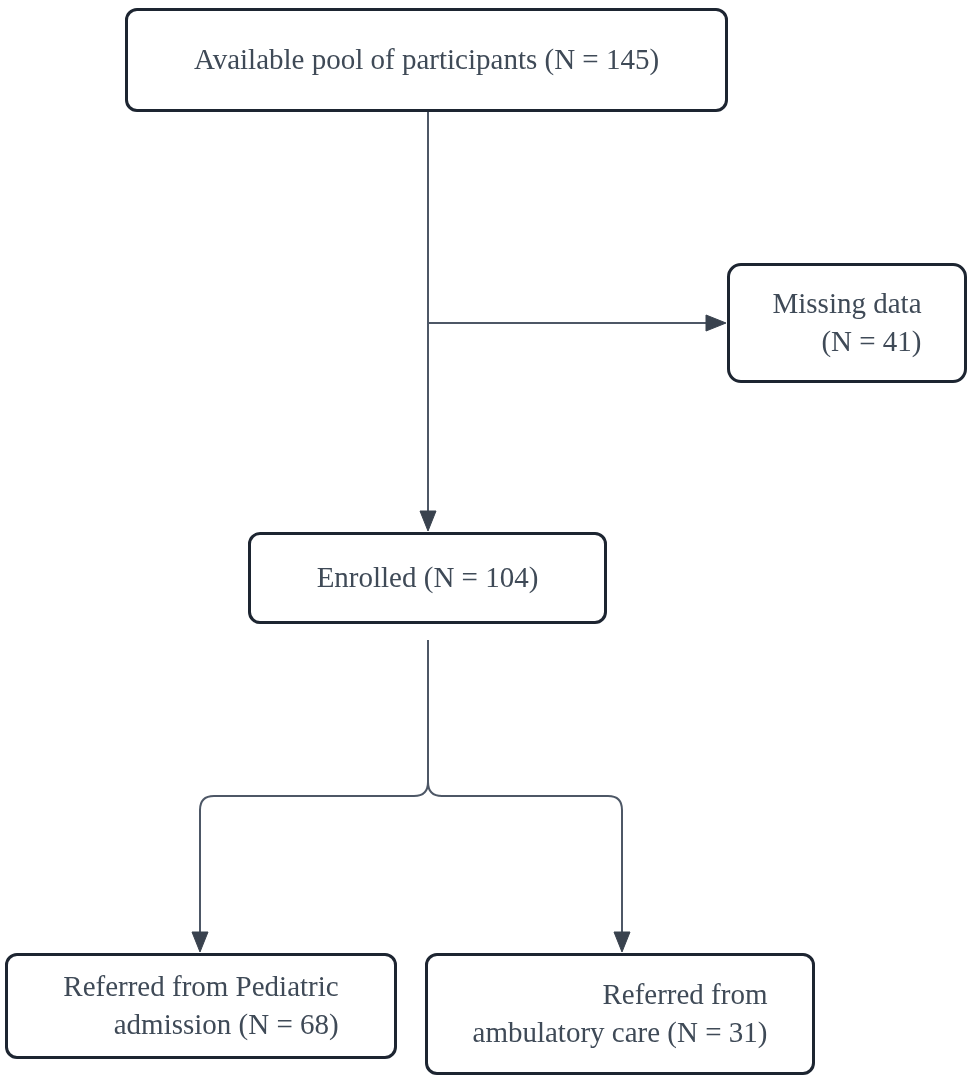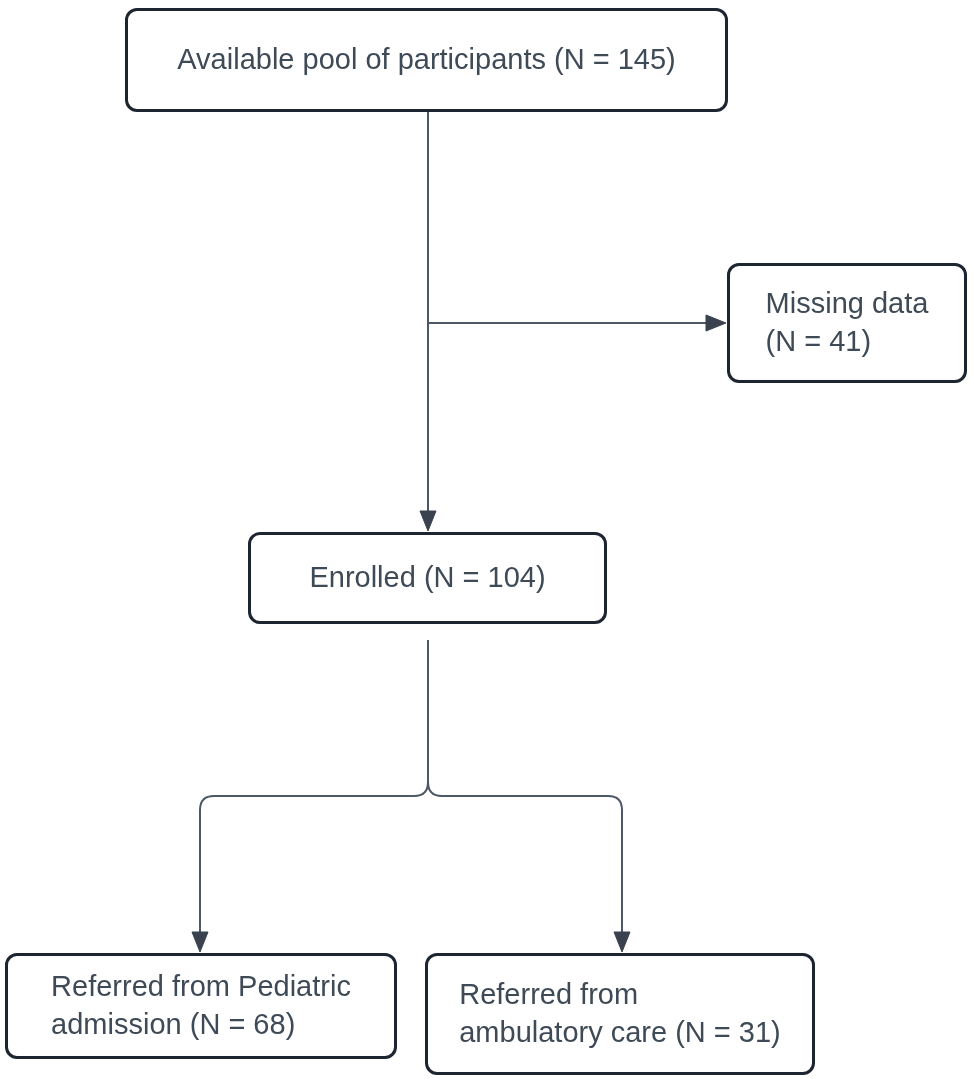--- a/index.html
+++ b/index.html
@@ -47,26 +47,27 @@
     border: 3px solid var(--node-border);
     border-radius: 12px;
     display: flex;
     align-items: center;
     justify-content: center;
   }
   .node-label {
     color: var(--text);
     font-size: 29px;
     line-height: 1.3;
-    text-align: left;
+    text-align: right;
     white-space: pre-line;
     padding: 0 8px;
+    font-family: Liberation Serif, serif;
   }
   .node-available-pool { left: 125px; top: 8px;   width: 603px; height: 104px; }
-  .node-missing-data   { left: 727px; top: 263px; width: 240px; height: 120px; }
+  .node-missing-data   { left: 727px; top: 263px; width: 240px; height: 120px; border-radius: 14px; }
   .node-enrolled       { left: 248px; top: 532px; width: 359px; height: 92px; }
   .node-pediatric      { left: 5px;   top: 953px; width: 392px; height: 106px; }
   .node-ambulatory     { left: 425px; top: 953px; width: 390px; height: 122px; }
 </style>
 </head>
 <body>
 
 <div class="canvas">
 
   <svg class="connector-layer" viewBox="0 0 974 1082" xmlns="http://www.w3.org/2000/svg">

